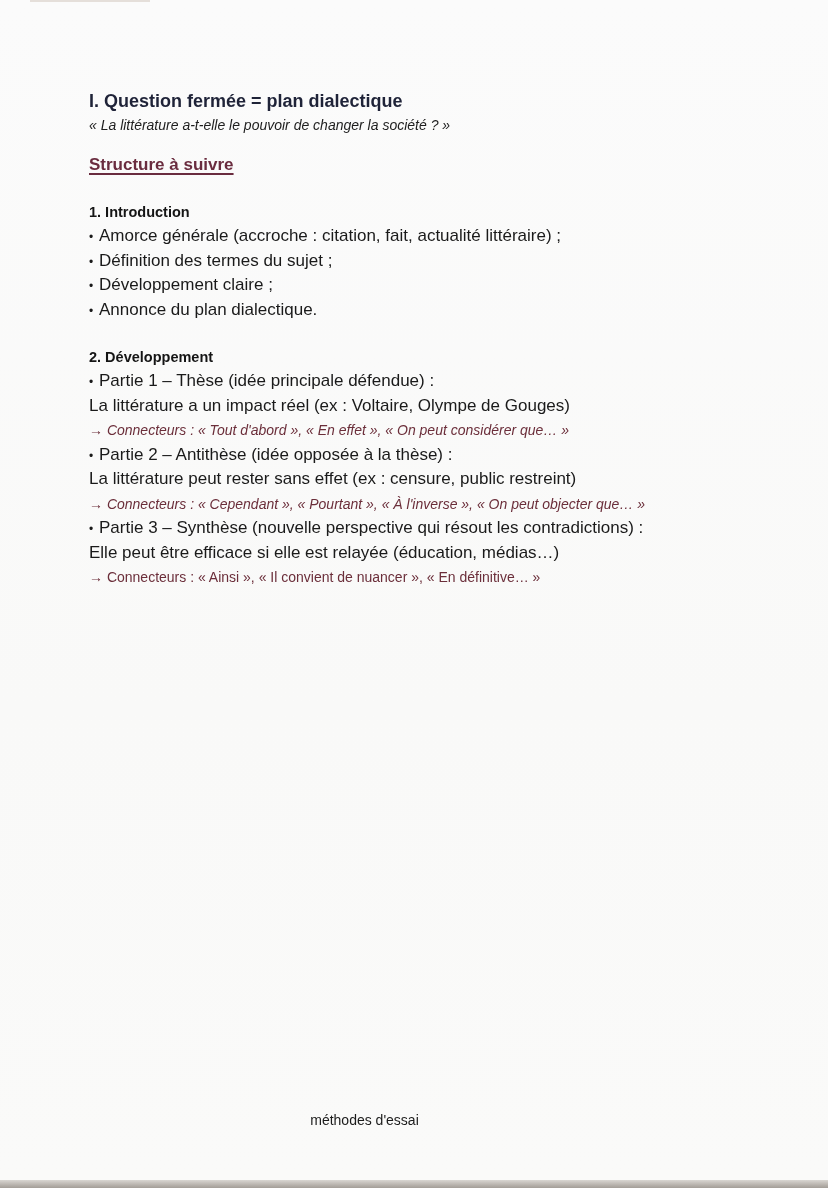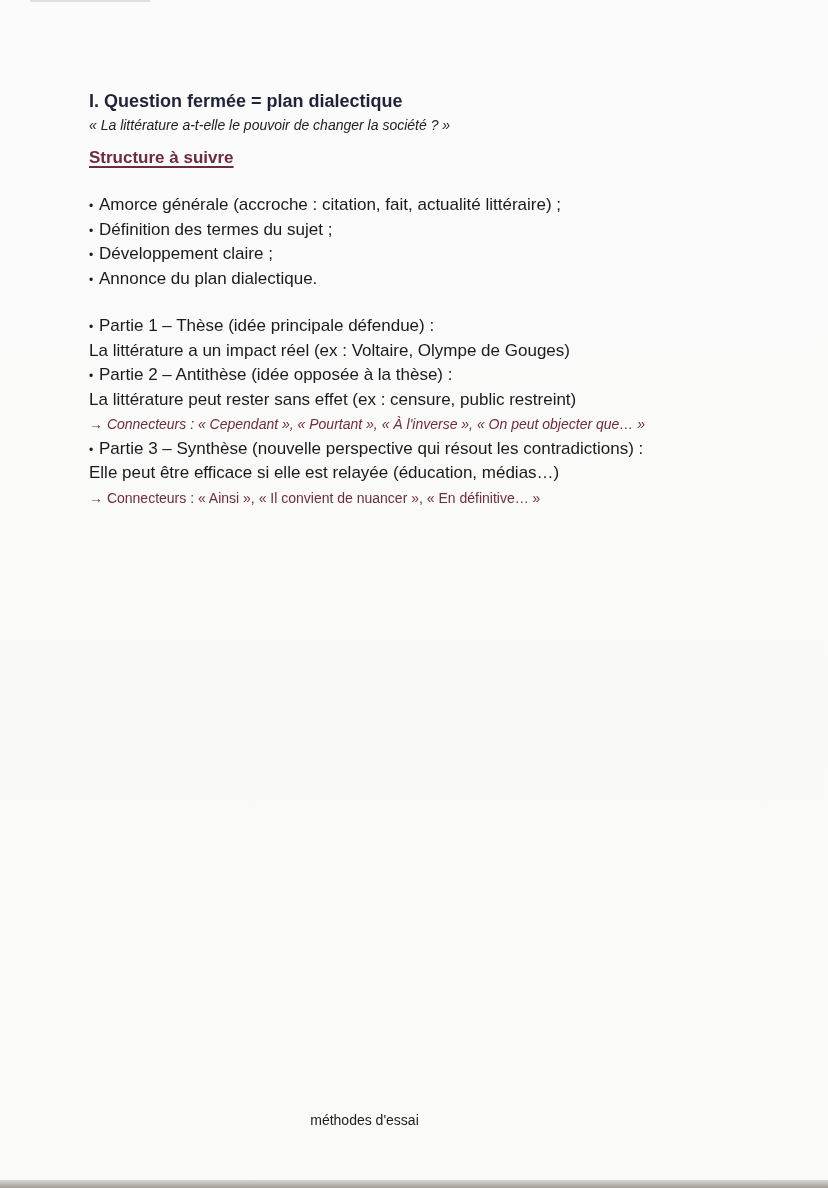--- a/index.html
+++ b/index.html
@@ -66,21 +66,21 @@
     }
     .structure {
       font-weight: bold;
       font-size: 17px;
       color: #6a2c3f;
       text-decoration: underline;
       text-decoration-thickness: 2px;
       text-underline-offset: 3px;
       height: 28px;
       line-height: 28px;
-      margin-top: 7px;
+      margin-top: 14px;
       display: inline-block;
     }
     .section {
       margin-top: 22px;
     }
     .section.s1 { margin-top: 21px; }
     .section.s2 { margin-top: 23px; }
     .section.s3 { margin-top: 23px; }
     .section-heading {
       font-weight: bold;
@@ -125,30 +125,33 @@
 <div class="page">
   <div class="top-shadow"></div>
 
   <div class="content">
     <h1 class="title">I. Question fermée = plan dialectique</h1>
     <div class="quote">« La littérature a-t-elle le pouvoir de changer la société ? »</div>
     <div class="structure">Structure à suivre</div>
 
     
     <div class="section s1">
+      <div class="section-heading">1. Introduction</div>
       <div class="line bullet">Amorce générale (accroche : citation, fait, actualité littéraire) ;</div>
       <div class="line bullet">Définition des termes du sujet ;</div>
       <div class="line bullet">Développement claire ;</div>
       <div class="line bullet">Annonce du plan dialectique.</div>
     </div>
 
     
     <div class="section s2">
+      <div class="section-heading">2. Développement</div>
       <div class="line bullet">Partie 1 – Thèse (idée principale défendue) :</div>
       <div class="line">La littérature a un impact réel (ex : Voltaire, Olympe de Gouges)</div>
+      <div class="line connector italic">→ Connecteurs : « Tout d'abord », « En effet », « On peut considérer que… »</div>
       <div class="line bullet">Partie 2 – Antithèse (idée opposée à la thèse) :</div>
       <div class="line">La littérature peut rester sans effet (ex : censure, public restreint)</div>
       <div class="line connector italic">→ Connecteurs : « Cependant », « Pourtant », « À l'inverse », « On peut objecter que… »</div>
       <div class="line bullet">Partie 3 – Synthèse (nouvelle perspective qui résout les contradictions) :</div>
       <div class="line">Elle peut être efficace si elle est relayée (éducation, médias…)</div>
       <div class="line connector">→ Connecteurs : « Ainsi », « Il convient de nuancer », « En définitive… »</div>
     </div>
 
     
   </div>

